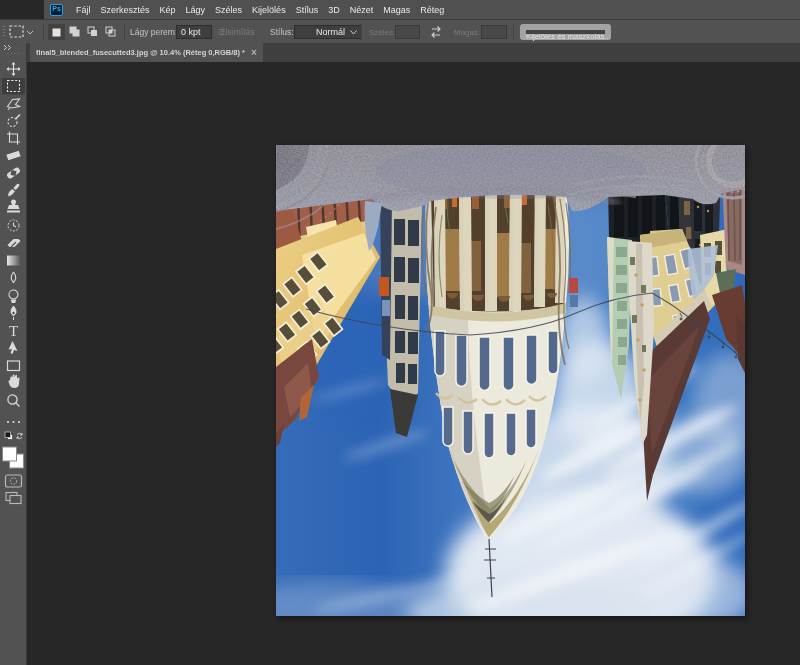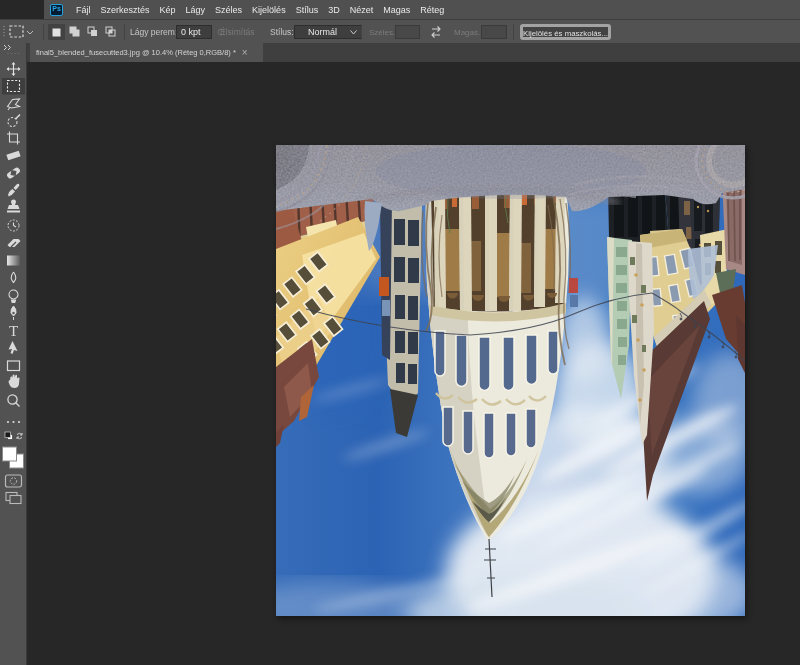--- a/index.html
+++ b/index.html
@@ -27,21 +27,21 @@
     position:absolute; background:#3e3e3e; border:1px solid #2e2e2e; border-radius:0;
     color:#e8e8e8; font-size:9px; height:14px; top:5px; line-height:12px;
   }
   .obinput.dis { background:#484848; border-color:#3a3a3a; }
   #tabstrip {
     position:absolute; left:27px; top:43px; width:773px; height:19px;
     background:#3f3f3f; z-index:4;
   }
   #tab {
     position:absolute; left:3px; top:0; width:233px; height:19px;
-    background:#525252; color:#d4d4d4; font-size:7.5px; font-weight:normal;
+    background:#525252; color:#d4d4d4; font-size:7.5px; font-weight:bold;
     display:flex; align-items:center; white-space:nowrap;
   }
   #toolbar {
     position:absolute; left:0; top:43px; width:27px; height:622px;
     background:#525252; border-right:1px solid #3a3a3a; z-index:4;
   }
   #canvasarea {
     position:absolute; left:28px; top:62px; width:772px; height:603px;
     background:#272727; z-index:1;
   }
@@ -91,36 +91,36 @@
         <rect x="61" y="6" width="3" height="3" fill="#d2d2d2" stroke="none"></rect>
       </g>
     </svg>
     <div class="ob" style="left:130px">Lágy perem:</div>
     <div class="obinput" style="left:176px;width:36px;padding-left:4px">0 kpt</div>
     <svg style="position:absolute;left:217px;top:8px" width="8" height="8" viewBox="0 0 8 8">
       <circle cx="4" cy="4" r="3" fill="none" stroke="#6e6e6e" stroke-width="1"></circle>
     </svg>
     <div class="ob obdis" style="left:220px">Élsimítás</div>
     <div class="ob" style="left:270px">Stílus:</div>
-    <div class="obinput" style="left:294px;width:68px;padding-left:13px">Normál
+    <div class="obinput" style="left:294px;width:68px;padding-left:21px">Normál
       <svg style="position:absolute;right:4px;top:4px" width="7" height="5" viewBox="0 0 7 5">
         <path d="M0.5 0.5 l3 3.5 3-3.5" fill="none" stroke="#cdcdcd" stroke-width="1"></path>
       </svg>
     </div>
     <div style="position:absolute;left:361px;top:4px;width:1px;height:16px;background:#434343"></div>
     <div class="ob obdis" style="left:369px;font-size:8px">Széles..:</div>
     <div class="obinput dis" style="left:395px;width:25px"></div>
     <svg style="position:absolute;left:429px;top:6px" width="14" height="12" viewBox="0 0 14 12">
       <path d="M3 3 h8 m-2.5 -2.5 l2.5 2.5 -2.5 2.5 M11 9 h-8 m2.5 -2.5 l-2.5 2.5 2.5 2.5" fill="none" stroke="#cfcfcf" stroke-width="1.1"></path>
     </svg>
     <div class="ob obdis" style="left:454px;font-size:8px">Magas.:</div>
     <div class="obinput dis" style="left:481px;width:26px"></div>
     <div style="position:absolute;left:513px;top:4px;width:1px;height:16px;background:#434343"></div>
     <div style="position:absolute;left:520px;top:4px;width:91px;height:16px;background:#434343;
-      border:3px solid #a3a3a3;border-radius:3px;color:#e0e0e0;font-size:7.8px;text-align:center;line-height:14px;white-space:nowrap">Kijelölés és maszkolás...</div>
+      border:6px solid #a3a3a3;border-radius:3px;color:#e0e0e0;font-size:7.8px;text-align:center;line-height:14px;white-space:nowrap">Kijelölés és maszkolás...</div>
   </div>
 
   <div id="toolbar">
     <svg width="27" height="622" viewBox="0 0 27 622">
       <g fill="none" stroke="#cfcfcf" stroke-width="1">
 
         <path d="M4 2 l2.5 2.5 -2.5 2.5 M8 2 l2.5 2.5 -2.5 2.5" stroke-width="1"></path>
 
         <g fill="#6a6a6a" stroke="none">
           <circle cx="8" cy="10.5" r="0.8"></circle>

